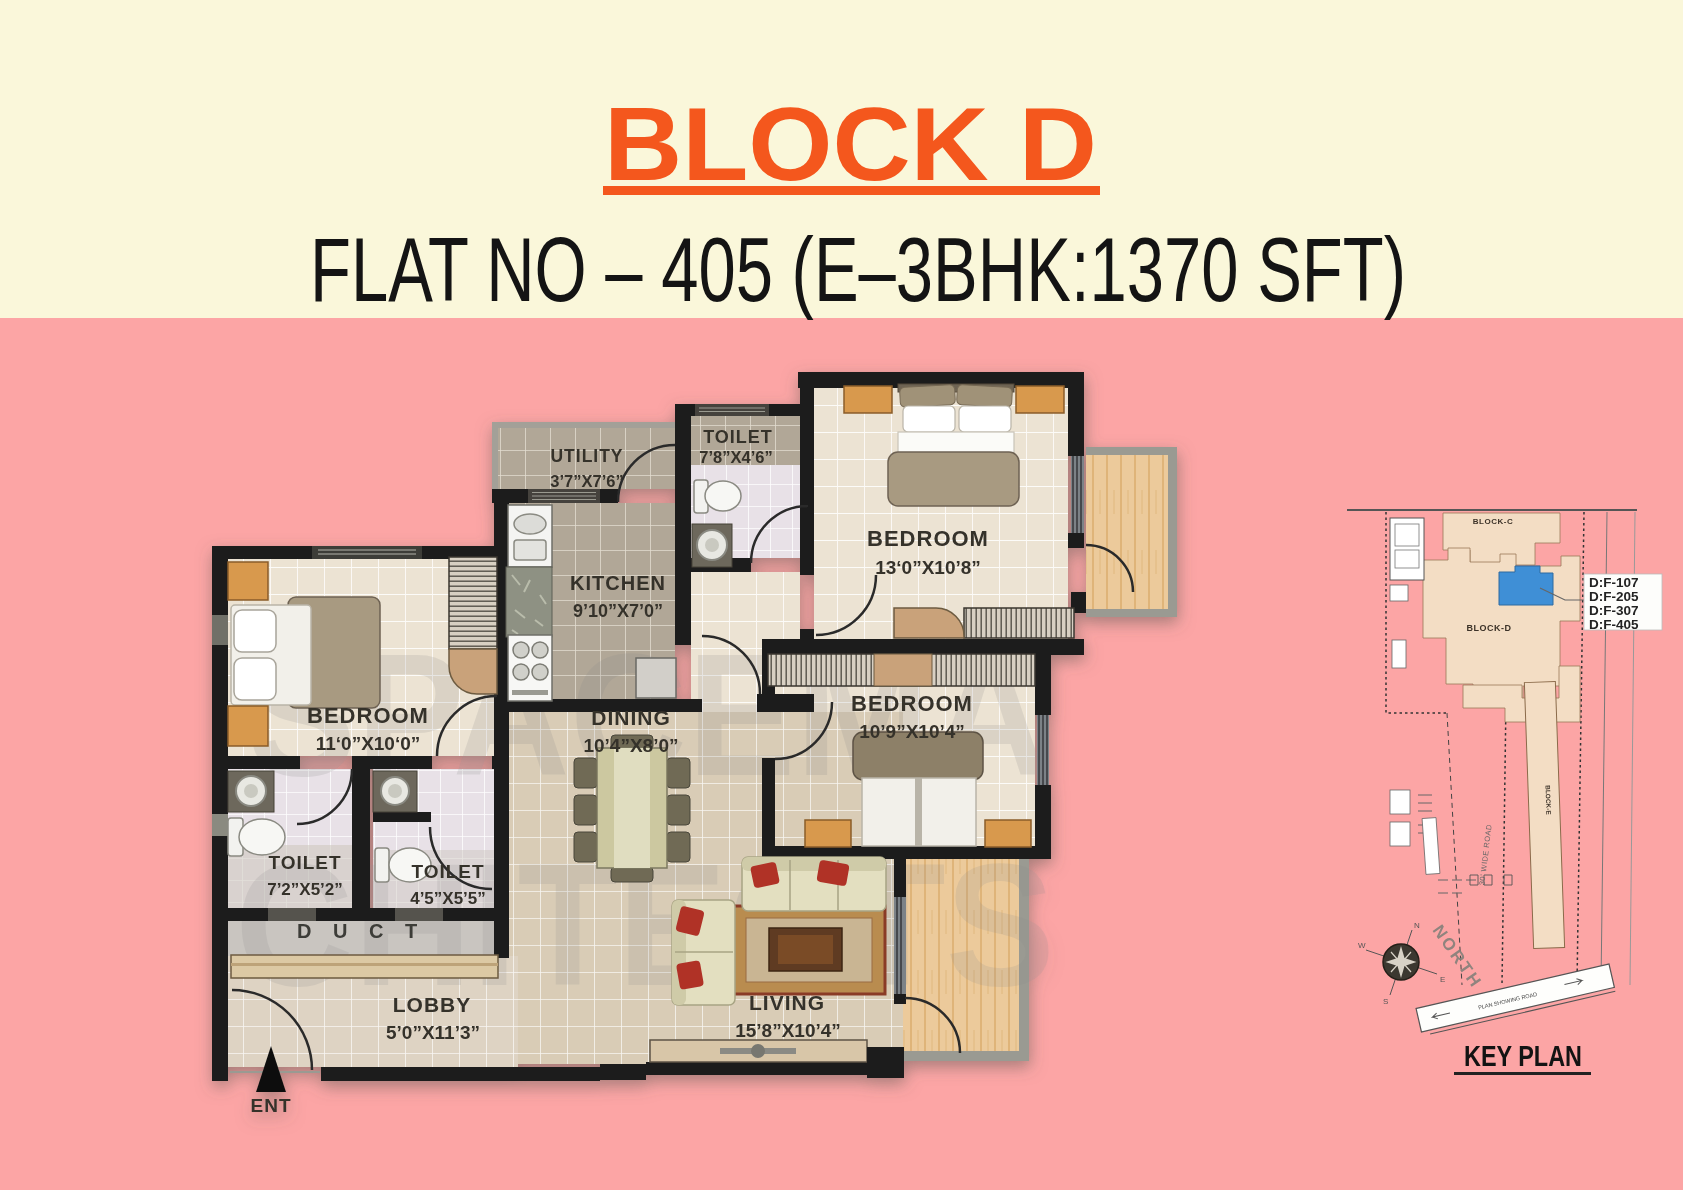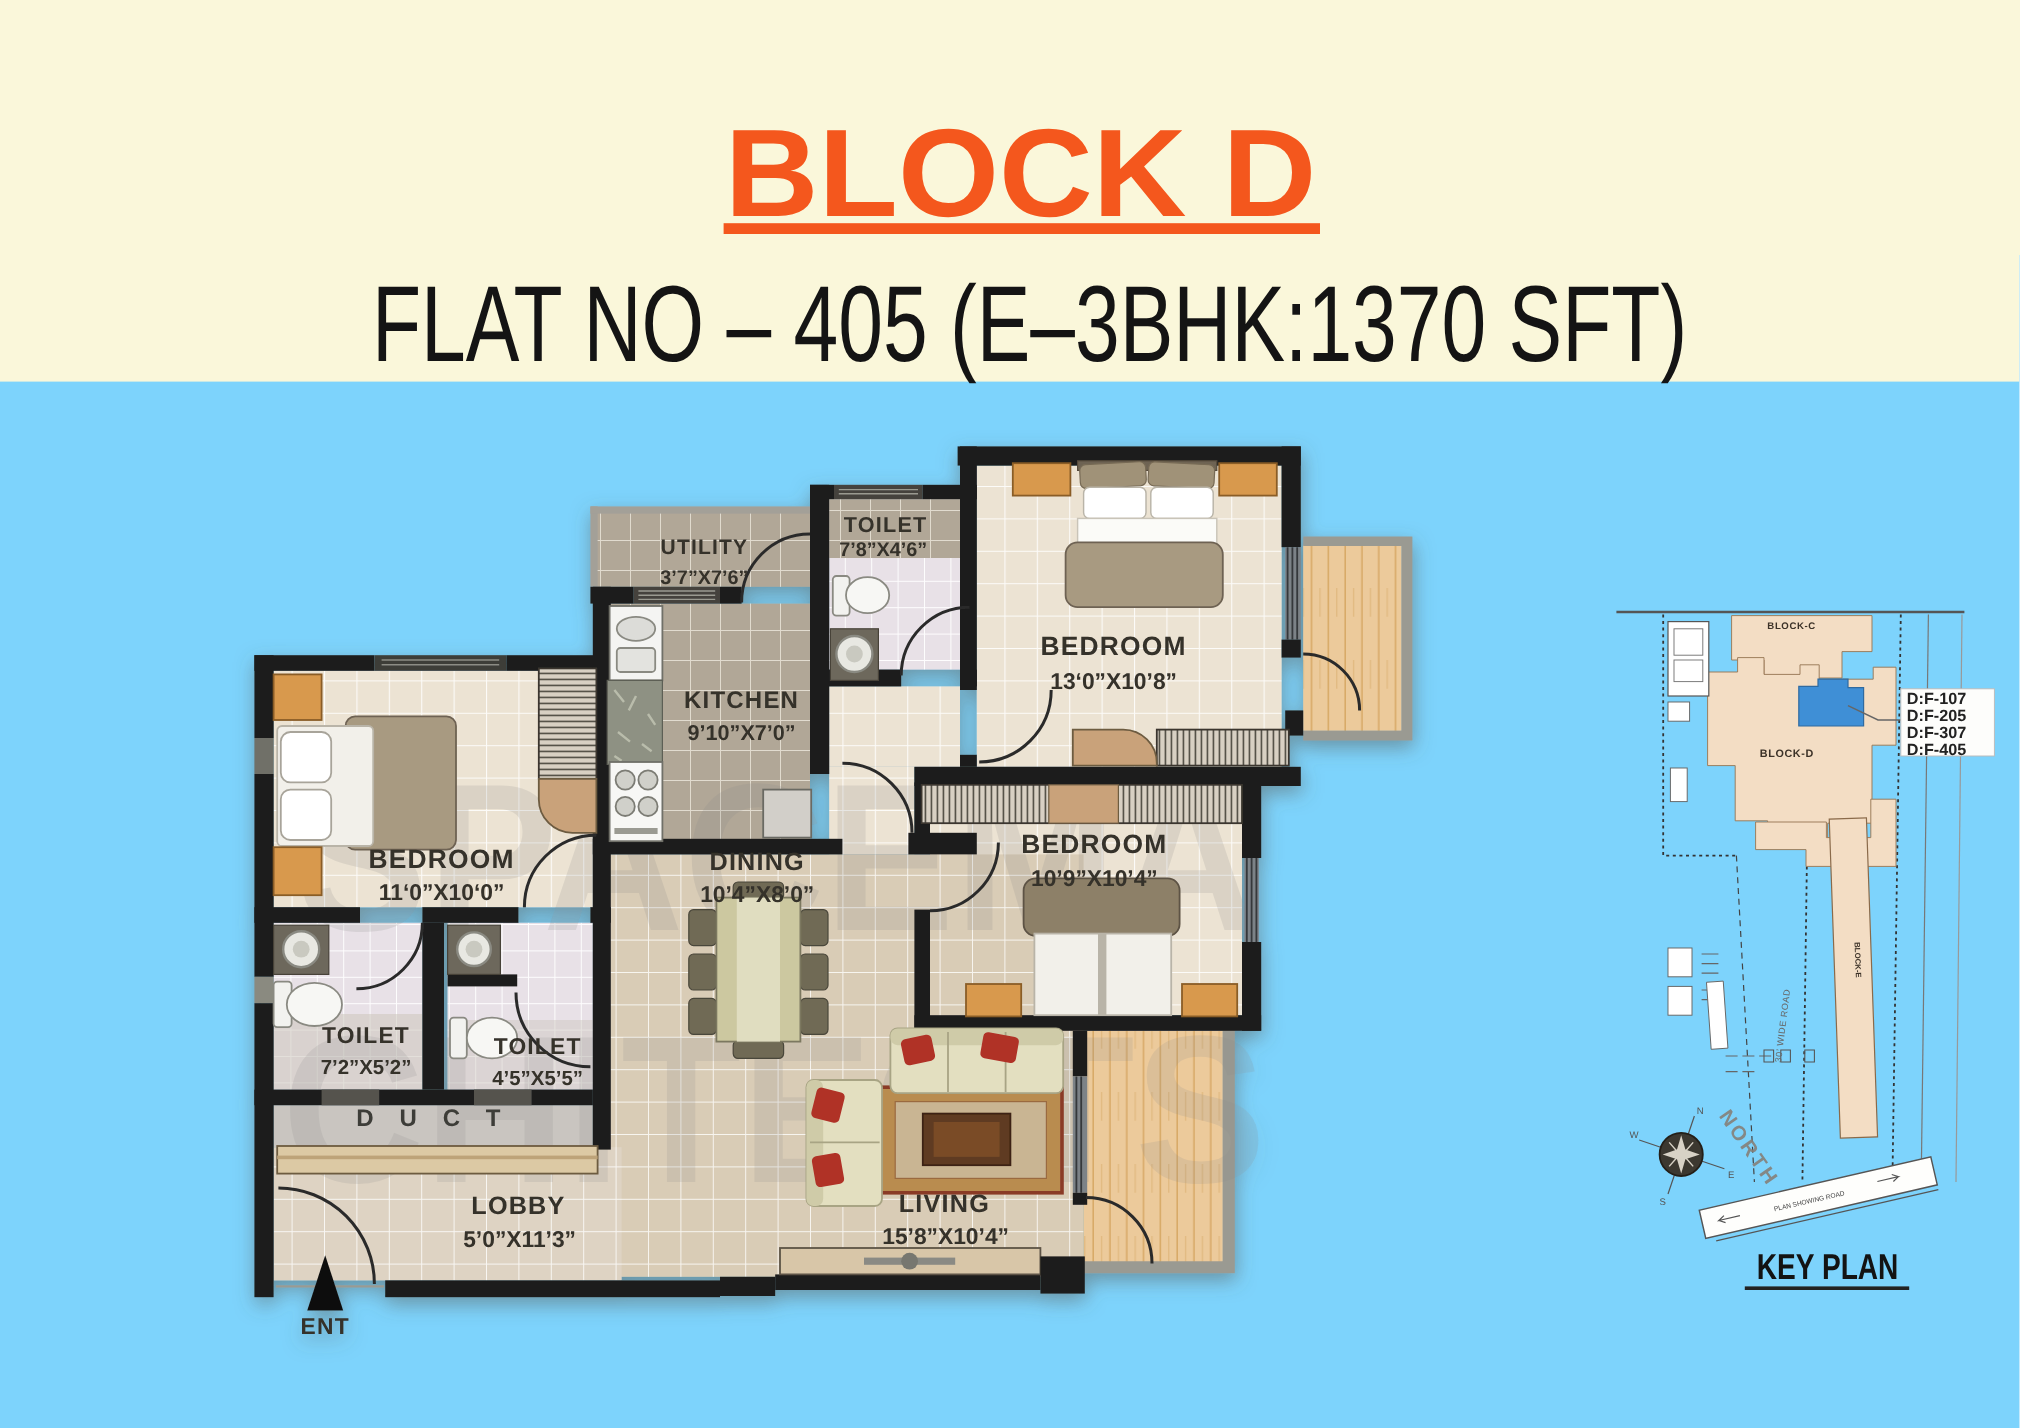--- a/index.html
+++ b/index.html
@@ -1,17 +1,17 @@
 <!DOCTYPE html>
 <html><head>
 <meta charset="utf-8">
 <style>
 html,body{margin:0;padding:0;background:#ffffff;}
 *{font-family:"Liberation Sans",sans-serif;}
-#stage{position:relative;width:1683px;height:1190px;overflow:hidden;background:#7dd3fc;}
+#stage{position:relative;width:1683px;height:1190px;overflow:hidden;background:#fca5a5;}
 svg{position:absolute;top:0;left:0;}
 </style>
 </head>
 <body>
 <div id="stage">
 <svg width="1683" height="1190" viewBox="0 0 1683 1190">
 <defs>
 <pattern id="beige" patternUnits="userSpaceOnUse" width="27" height="27">
   <rect width="27" height="27" fill="#ece3d3"></rect>
   <path d="M0 0H27M0 0V27" stroke="#ffffff" stroke-width="1.8" opacity="0.85"></path>

